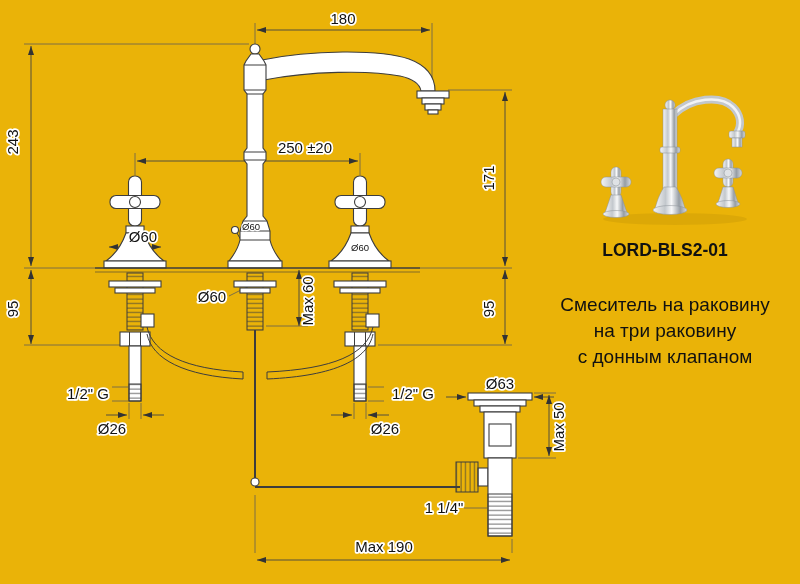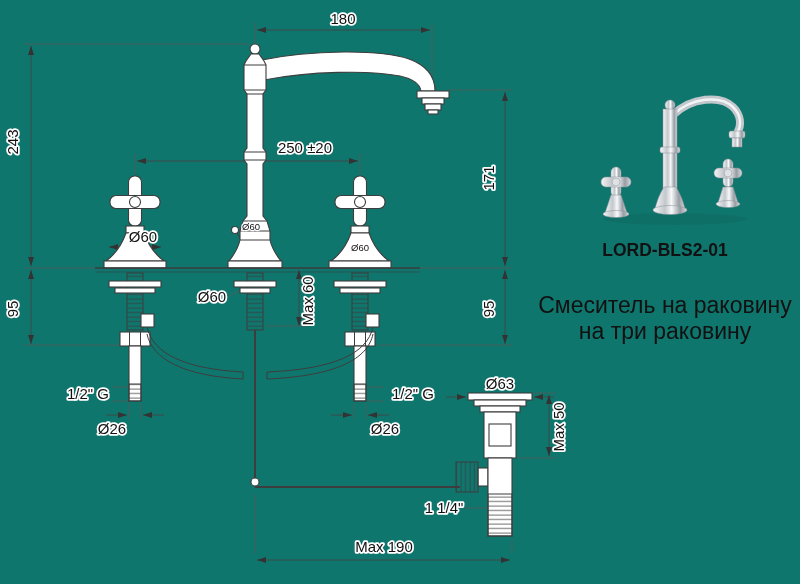--- a/index.html
+++ b/index.html
@@ -1,23 +1,23 @@
 <!DOCTYPE html>
 <html><head>
 <meta charset="utf-8">
 <style>
   html,body{margin:0;padding:0;background:#ffffff;}
-  #stage{position:relative;width:800px;height:584px;background:#0f766e;
+  #stage{position:relative;width:800px;height:584px;background:#eab308;
          font-family:"Liberation Sans",sans-serif;overflow:hidden;}
   #draw{position:absolute;left:0;top:0;}
   #photo{position:absolute;left:583px;top:75px;}
   #code{position:absolute;left:553px;top:240px;width:224px;text-align:center;
         font-weight:bold;font-size:17.5px;color:#111;}
   #desc{position:absolute;left:538px;top:292px;width:254px;text-align:center;
-        font-size:23px;line-height:26px;color:#111;}
+        font-size:19px;line-height:26px;color:#111;}
   .dt{font-family:"Liberation Sans",sans-serif;font-size:15px;fill:#111;
       paint-order:stroke;stroke:#ffffff;stroke-width:3.5px;stroke-linejoin:round;}
   .dts{font-size:9.5px;stroke-width:2.5px;}
   .ext{stroke:#5a5a5a;stroke-width:0.75;fill:none;}
   .dim{stroke:#444;stroke-width:0.9;fill:none;}
   .bd{stroke:#3d3d3d;stroke-width:1.1;fill:#ffffff;}
   .bdl{stroke:#3d3d3d;stroke-width:1;fill:none;}
 </style>
 </head>
 <body>
@@ -260,14 +260,15 @@
       <circle cx="145" cy="98" r="4" fill="#dfe2e5" stroke="#8a9097" stroke-width="0.5"></circle>
       <path d="M135,128 L155,128 L150,112 L140,112 Z" fill="url(#cyl)" stroke="#8a9097" stroke-width="0.5"></path>
       <ellipse cx="145" cy="129" rx="12" ry="3.5" fill="url(#cyl)" stroke="#8a9097" stroke-width="0.5"></ellipse>
     </g>
   </svg>
 
   <div id="code">LORD-BLS2-01</div>
   <div id="desc">
     <div>Смеситель на раковину</div>
     <div>на три раковину</div>
+    <div>с донным клапаном</div>
   </div>
 </div>
 
 </body></html>

